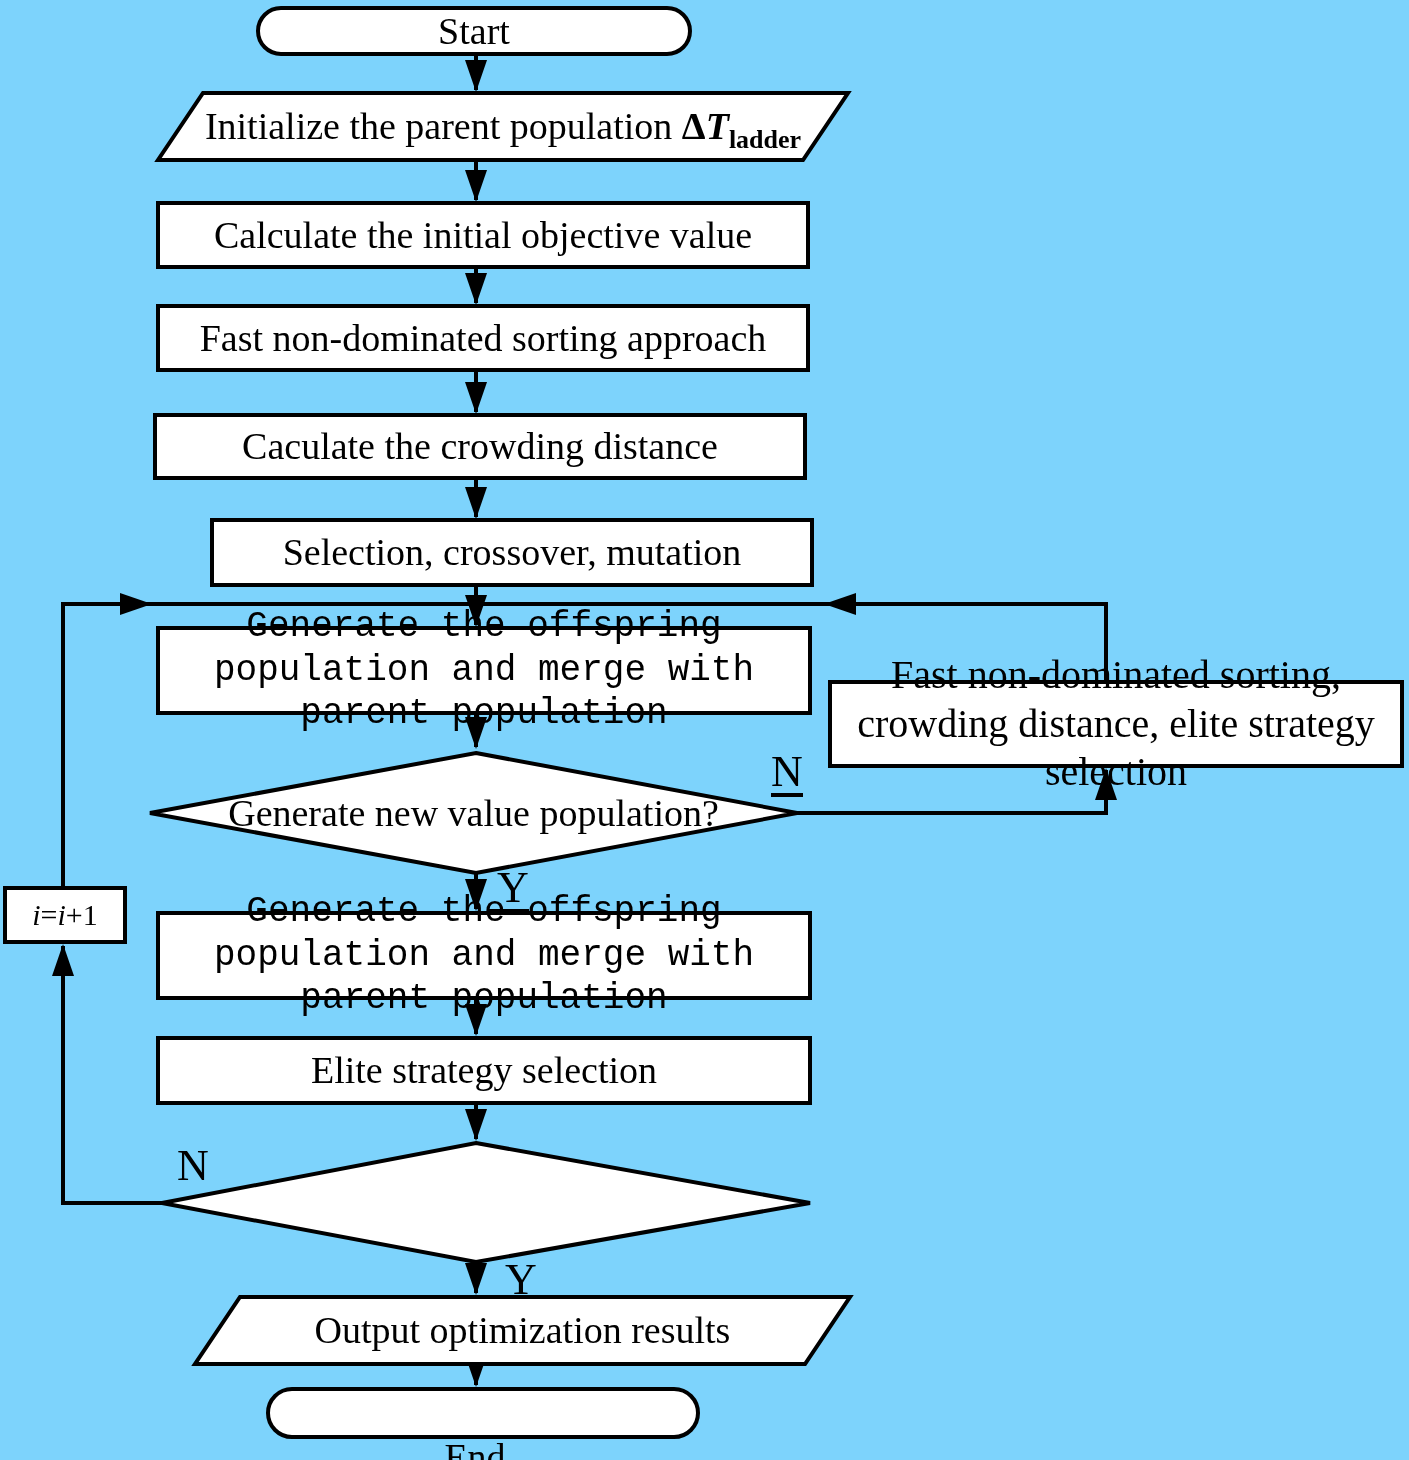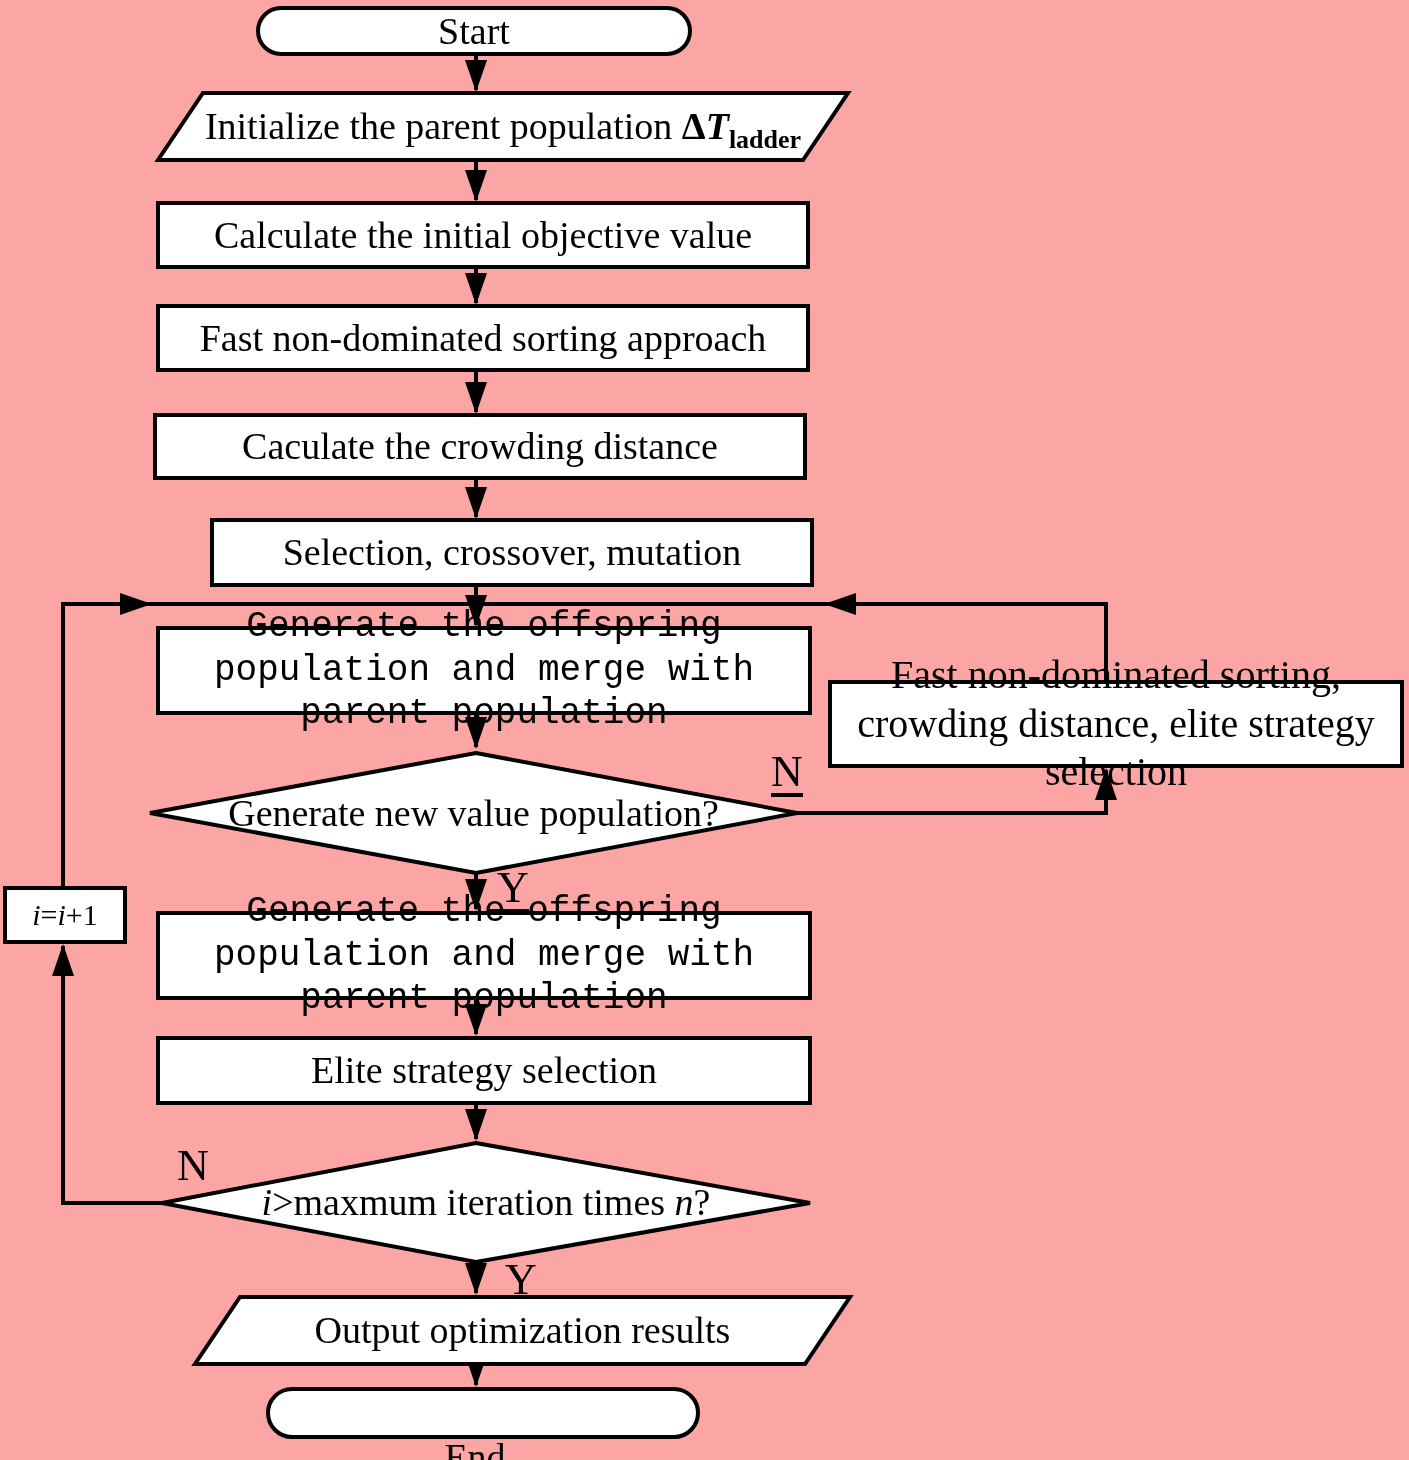--- a/index.html
+++ b/index.html
@@ -1,20 +1,20 @@
 <!DOCTYPE html>
 <html><head>
 <meta charset="utf-8">
 <style>
   html, body { margin: 0; padding: 0; background: #ffffff; }
   .canvas {
     position: relative;
     width: 1409px;
     height: 1460px;
-    background: #fca5a5;
+    background: #7dd3fc;
     font-family: "Liberation Serif", "DejaVu Serif", serif;
     color: #000000;
   }
   .canvas svg { position: absolute; left: 0; top: 0; }
   .lbl {
     position: absolute;
     display: flex;
     align-items: center;
     justify-content: center;
     text-align: center;
@@ -135,23 +135,20 @@
   </div>
 
   <div class="lbl" style="left:158px; top:1038px; width:652px; height:65px;">
     <div class="inner">Elite strategy selection</div>
   </div>
 
   <div class="lbl" style="left:5px; top:888px; width:120px; height:54px; font-size:30px;">
     <div class="inner"><span class="it">i</span><span>=</span><span class="it">i</span><span>+1</span></div>
   </div>
 
-  <div class="lbl" style="left:162px; top:1143px; width:648px; height:119px;">
-    <div class="inner"><span class="it">i</span><span>&gt;maxmum iteration times </span><span class="it">n</span><span>?</span></div>
-  </div>
 
   <div class="lbl" style="left:195px; top:1297px; width:655px; height:67px;">
     <div class="inner">Output optimization results</div>
   </div>
 
   <div class="lbl" style="left:260px; top:1389px; width:430px; height:48px;margin-top:44px;">
     <div class="inner">End</div>
   </div>
 
   <div class="lbl edge-lbl" style="left:756px; top:752px; width:62px; height:44px;">

